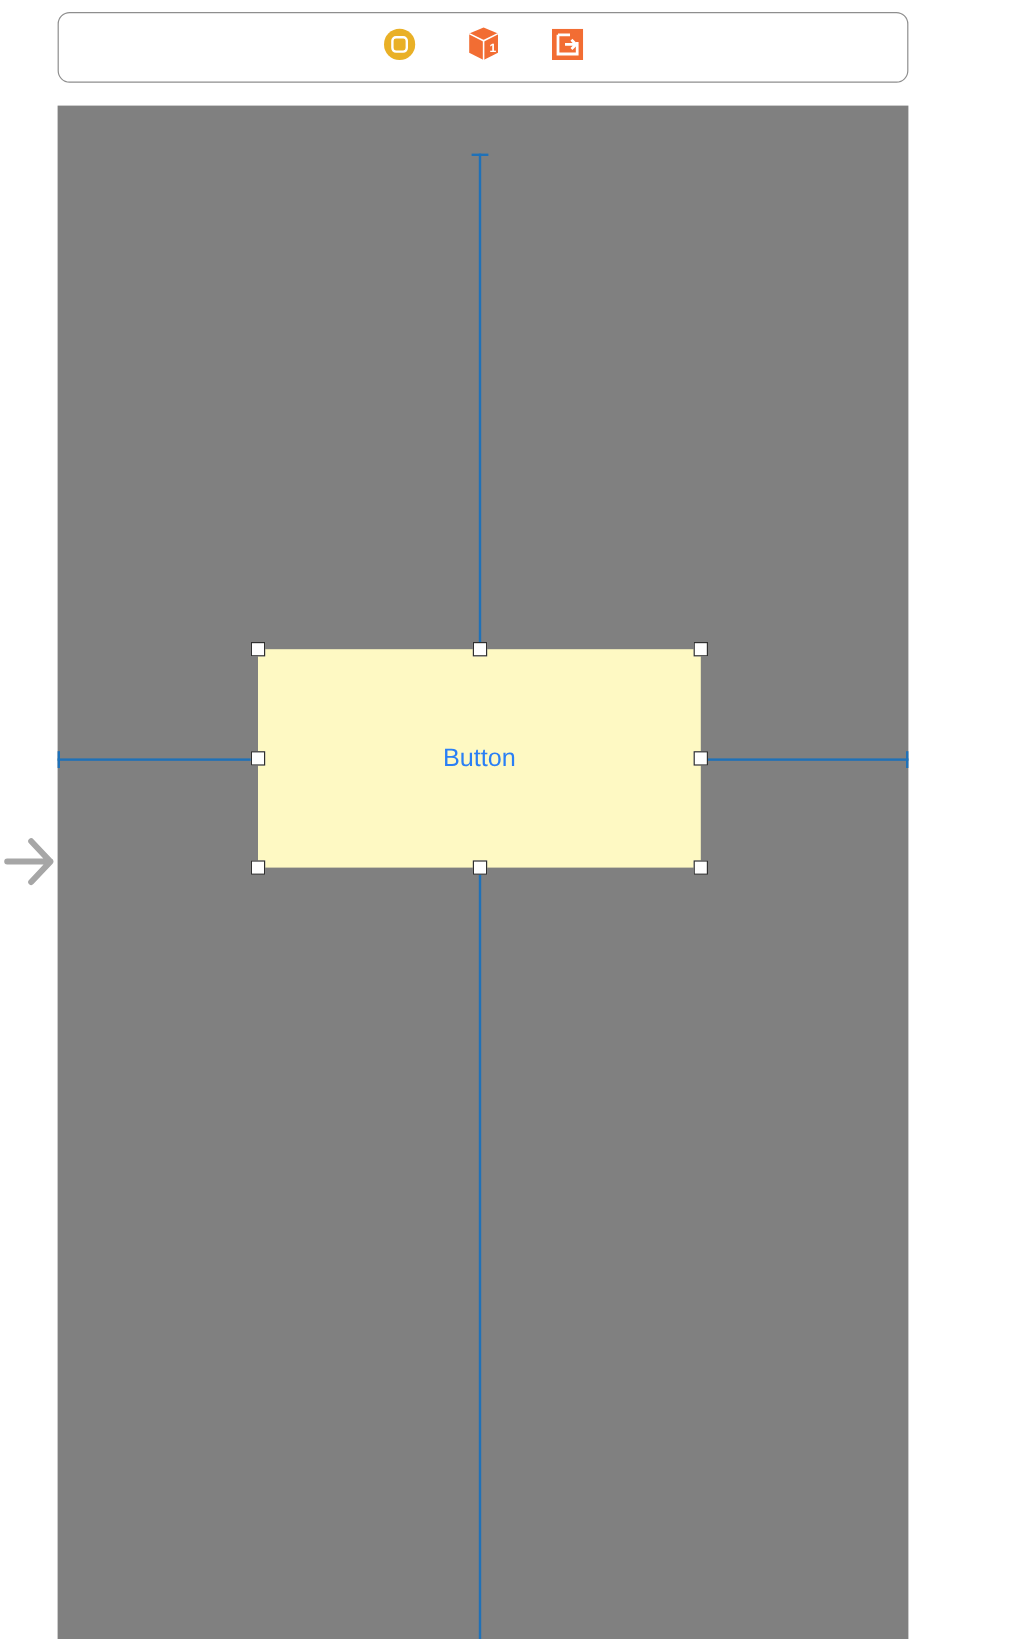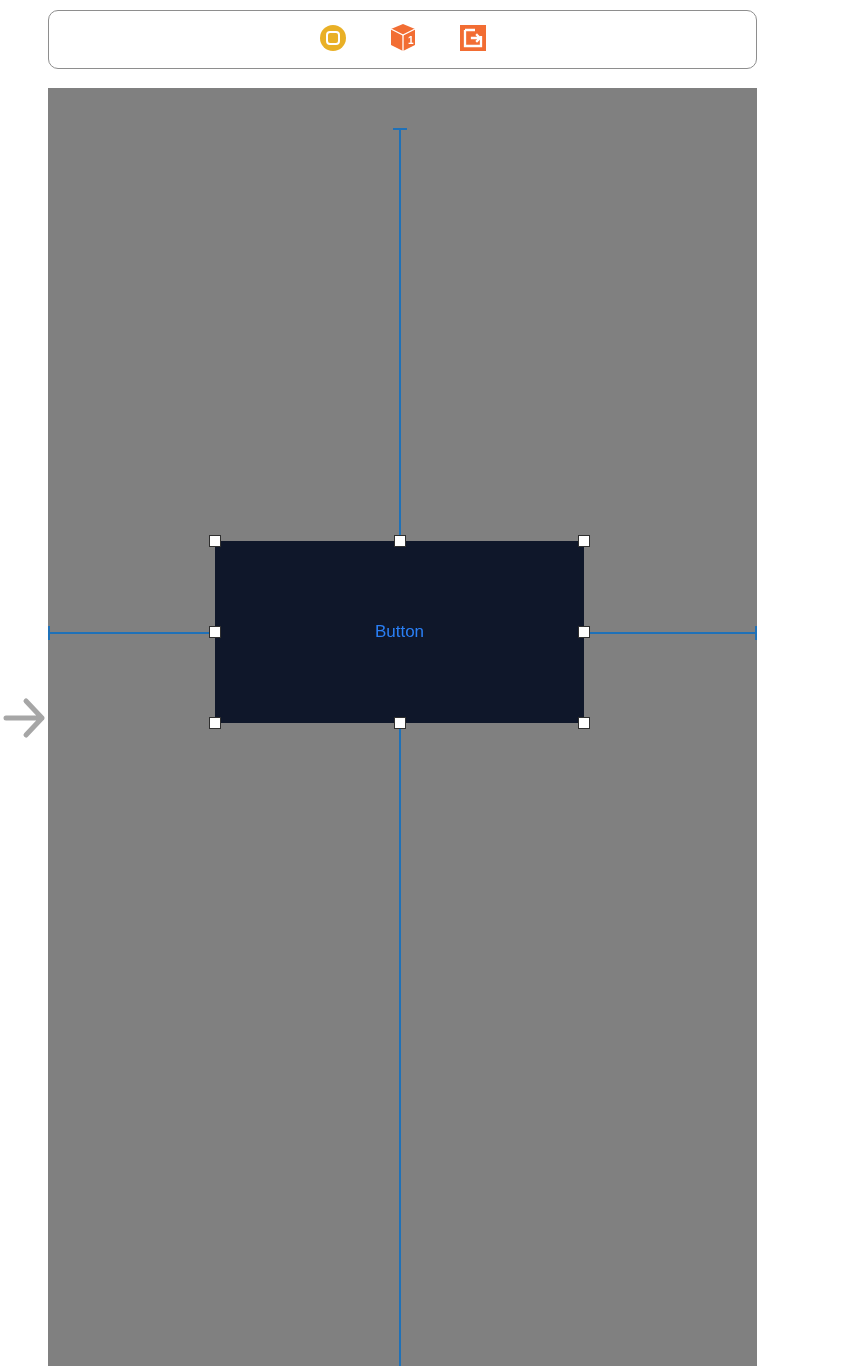--- a/index.html
+++ b/index.html
@@ -49,26 +49,26 @@
     }
     .guide-h {
       height: 2px;
     }
     .guide-cap {
       position: absolute;
       background: #1f71b8;
     }
     .element-button {
       position: absolute;
-      background: #0f172a;
+      background: #fef9c3;
       display: flex;
       align-items: center;
       justify-content: center;
       color: #2a7ff5;
-      font-size: 17px;
+      font-size: 21px;
       font-weight: 400;
     }
     .handle {
       position: absolute;
       width: 12px;
       height: 12px;
       background: #ffffff;
       border: 1px solid #2f2f2f;
     }
     .arrow-left {

